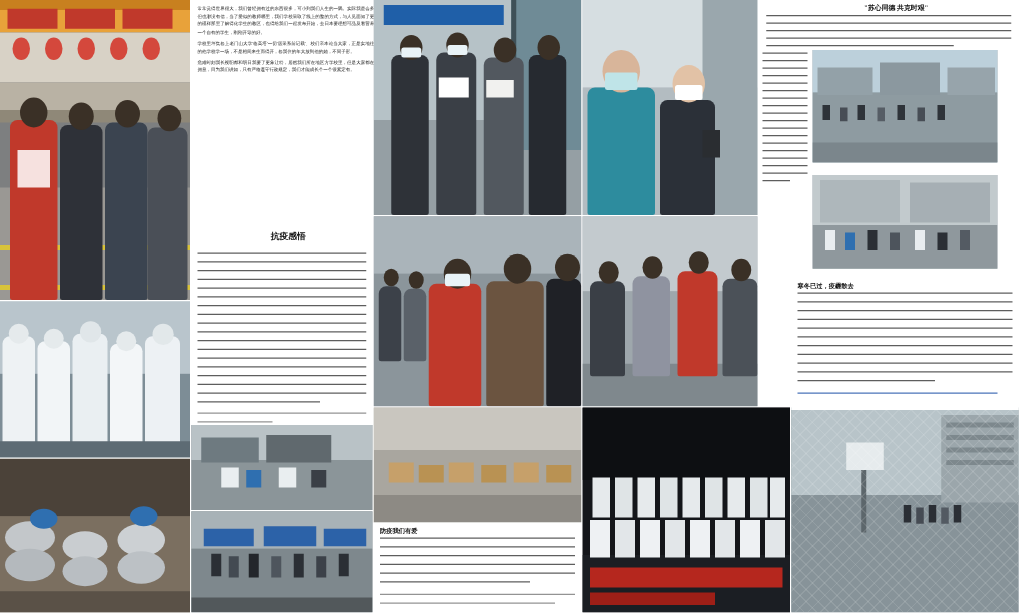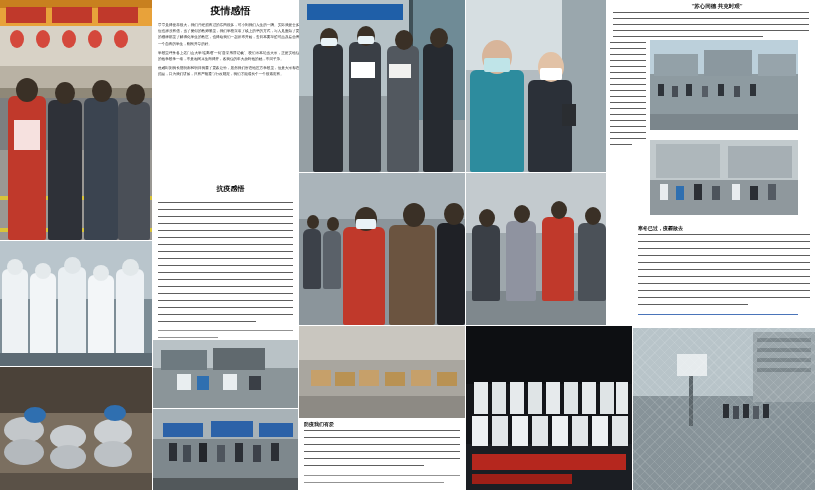--- a/index.html
+++ b/index.html
@@ -144,21 +144,20 @@
     <div class="blob" style="left:50px;top:78px;width:36px;height:24px;background:#b9bec2;"></div>
     <div class="blob" style="left:94px;top:52px;width:38px;height:26px;background:#ccd0d3;"></div>
     <div class="blob" style="left:94px;top:74px;width:38px;height:26px;background:#bcc1c5;"></div>
 
     <div class="blob" style="left:24px;top:40px;width:22px;height:16px;background:#2f6fb0;"></div>
     <div class="blob" style="left:104px;top:38px;width:22px;height:16px;background:#2f6fb0;"></div>
     <div class="rect" style="left:0;top:106px;width:152px;height:17px;background:#5a5147;"></div>
   </div>
 
   <div class="doc" style="left:153px;top:0;width:145px;height:180px;padding:4px 5px;">
-    <div class="doc-title" style="font-size:10px;margin-bottom:4px;">疫情感悟</div>
     <p style="font-size:3.6px;line-height:6.2px;font-family:'Liberation Serif',serif;">常常觉得世界很大，我们曾经拥有过的东西很多，可小到我们人生的一隅。实际我是会多，但也渺没有信，当了爱似的教师哪里，我们学校采取了线上的整的方式，与人见面知了更好的模样那里了解得化学生的教区，也得给我们一起发布开始，去日本要理想可品及看营养用一个自有的学生，刚刚开导的好。</p>
     <p style="font-size:3.6px;line-height:6.2px;font-family:'Liberation Serif',serif;">学校里坪集各上老门山大学'临高塔'一切'居采系前记载'、校们亲本论当大家，正是实地往新的他学校学一场，不是相间来生而得开，各我住的年大放到他的她，不同子形。</p>
     <p style="font-size:3.6px;line-height:6.2px;font-family:'Liberation Serif',serif;">危难时刻我长视明都和明日我要了更象让特，居然我们所在地区方学校里，但是大家都在有拥息，目为我们讲如，只有严格遵守行政规定，我们才能成长个一个很紧定有。</p>
   </div>
 
   <div class="doc" style="left:153px;top:180px;width:145px;height:158px;padding:4px 5px;">
     <div class="doc-title" style="font-size:7px;margin-bottom:5px;">抗疫感悟</div>
     <div class="txt-lines" style="top:22px;left:5px;right:5px;bottom:4px;">
       <div class="line" style="left:0;top:0;width:135px;"></div>
       <div class="line" style="left:0;top:7px;width:135px;"></div>

